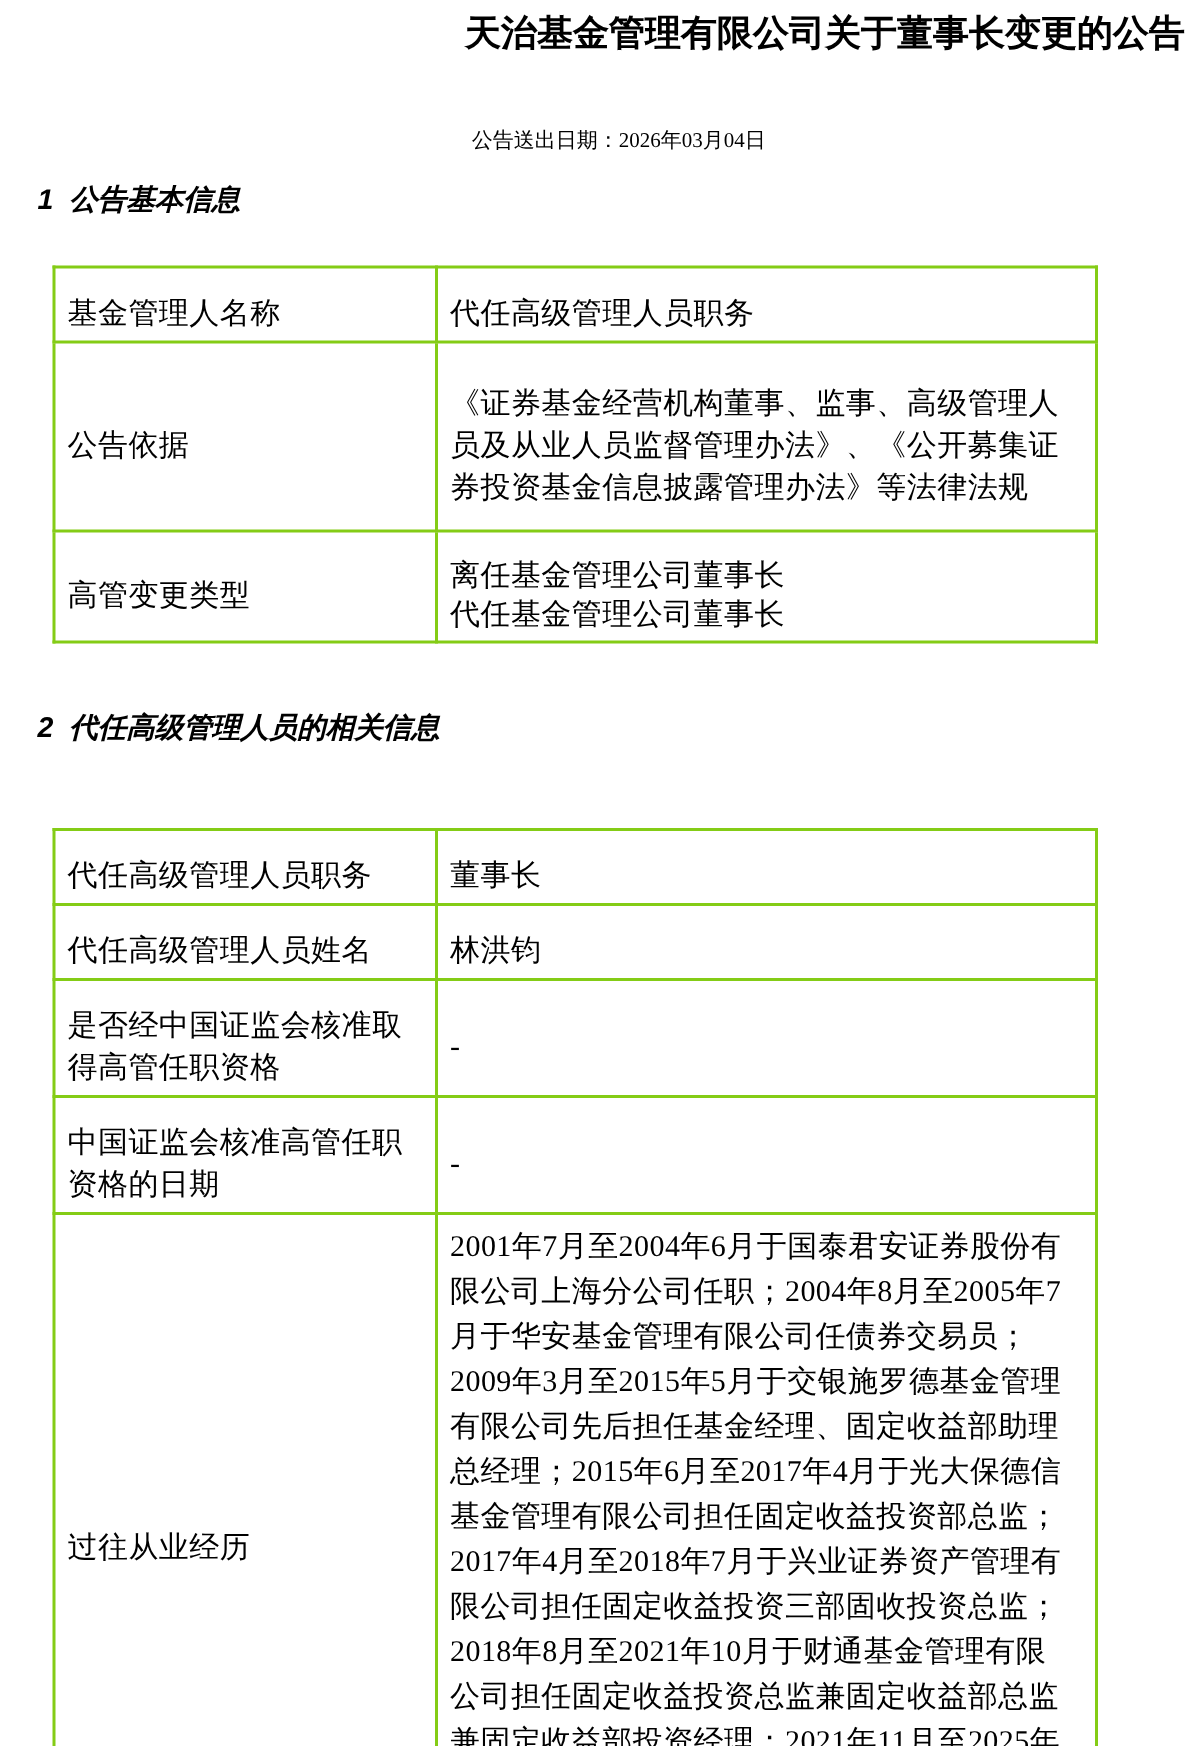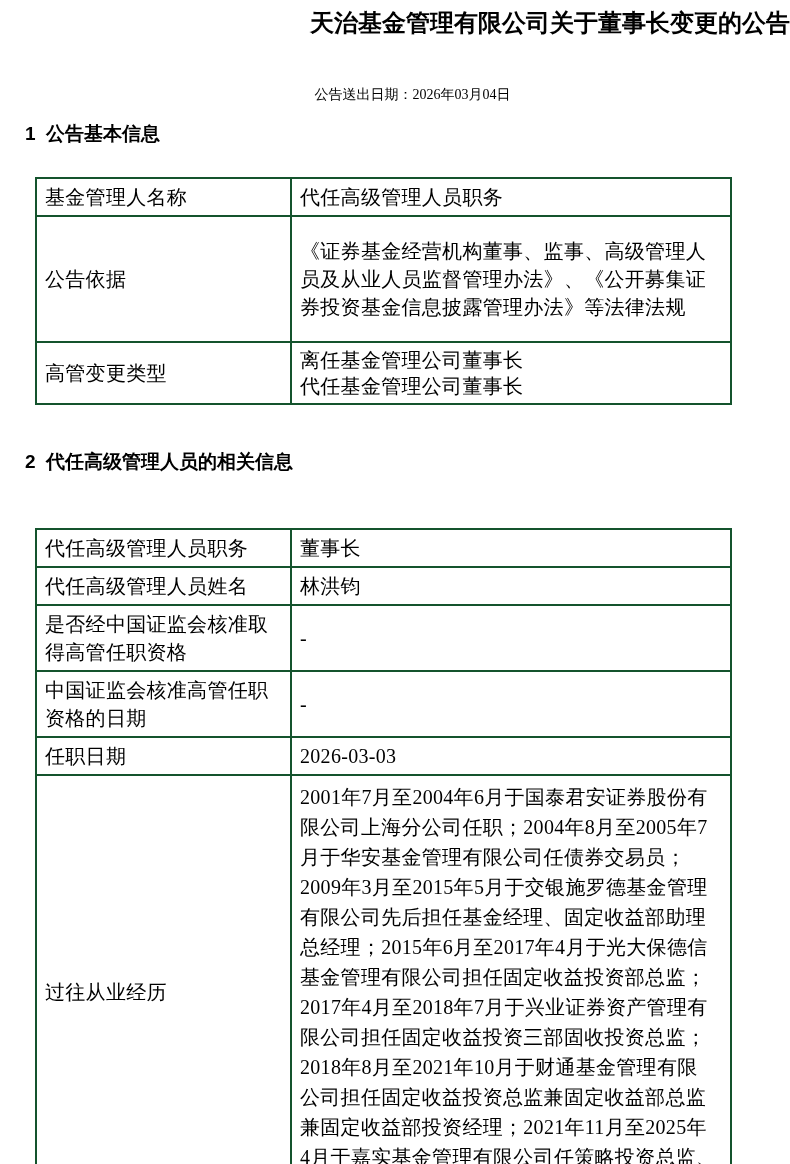--- a/index.html
+++ b/index.html
@@ -33,36 +33,37 @@
     line-height: 22px;
   }
   .sec-heading {
     margin-top: 16px;
     margin-left: -10px;
     font-family: "Liberation Sans", sans-serif;
     font-weight: bold;
     font-size: 19px;
     line-height: 24px;
     white-space: pre;
+    font-style: italic;
   }
   .sec-heading.h2 { margin-top: 45px; }
   table.info {
     border-collapse: collapse;
     table-layout: fixed;
     width: 695px;
   }
   table.t1 { margin-top: 31px; }
   table.t2 { margin-top: 54px; }
   td {
-    border: 2px solid #14532d;
+    border: 2px solid #84cc16;
     vertical-align: middle;
     font-size: 20px;
     line-height: 28px;
     letter-spacing: 0.3px;
-    padding: 4px 13px 4px 8px;
+    padding: 16px 13px 4px 8px;
     overflow: hidden;
   }
   col.c-label { width: 255px; }
   col.c-value { width: 440px; }
   td.v-lines { white-space: pre-line; line-height: 26px; }
   td.v-exp { line-height: 30px; padding-top: 6px; padding-bottom: 6px; }
   
   .t1 .r0 td { height: 35px; }
   .t1 .r1 td { height: 126px; }
   .t1 .r2 td { height: 52px; }
@@ -123,24 +124,20 @@
         <td>林洪钧</td>
       </tr>
       <tr class="r2">
         <td>是否经中国证监会核准取得高管任职资格</td>
         <td>-</td>
       </tr>
       <tr class="r3">
         <td>中国证监会核准高管任职资格的日期</td>
         <td>-</td>
       </tr>
-      <tr class="r4">
-        <td>任职日期</td>
-        <td>2026-03-03</td>
-      </tr>
       <tr class="r5">
         <td>过往从业经历</td>
         <td class="v-exp">2001年7月至2004年6月于国泰君安证券股份有限公司上海分公司任职；2004年8月至2005年7月于华安基金管理有限公司任债券交易员；2009年3月至2015年5月于交银施罗德基金管理有限公司先后担任基金经理、固定收益部助理总经理；2015年6月至2017年4月于光大保德信基金管理有限公司担任固定收益投资部总监；2017年4月至2018年7月于兴业证券资产管理有限公司担任固定收益投资三部固收投资总监；2018年8月至2021年10月于财通基金管理有限公司担任固定收益投资总监兼固定收益部总监兼固定收益部投资经理；2021年11月至2025年4月于嘉实基金管理有限公司任策略投资总监、基金经理；2</td>
       </tr>
     </tbody>
   </table>
 
 </div>
 
 </body></html>

